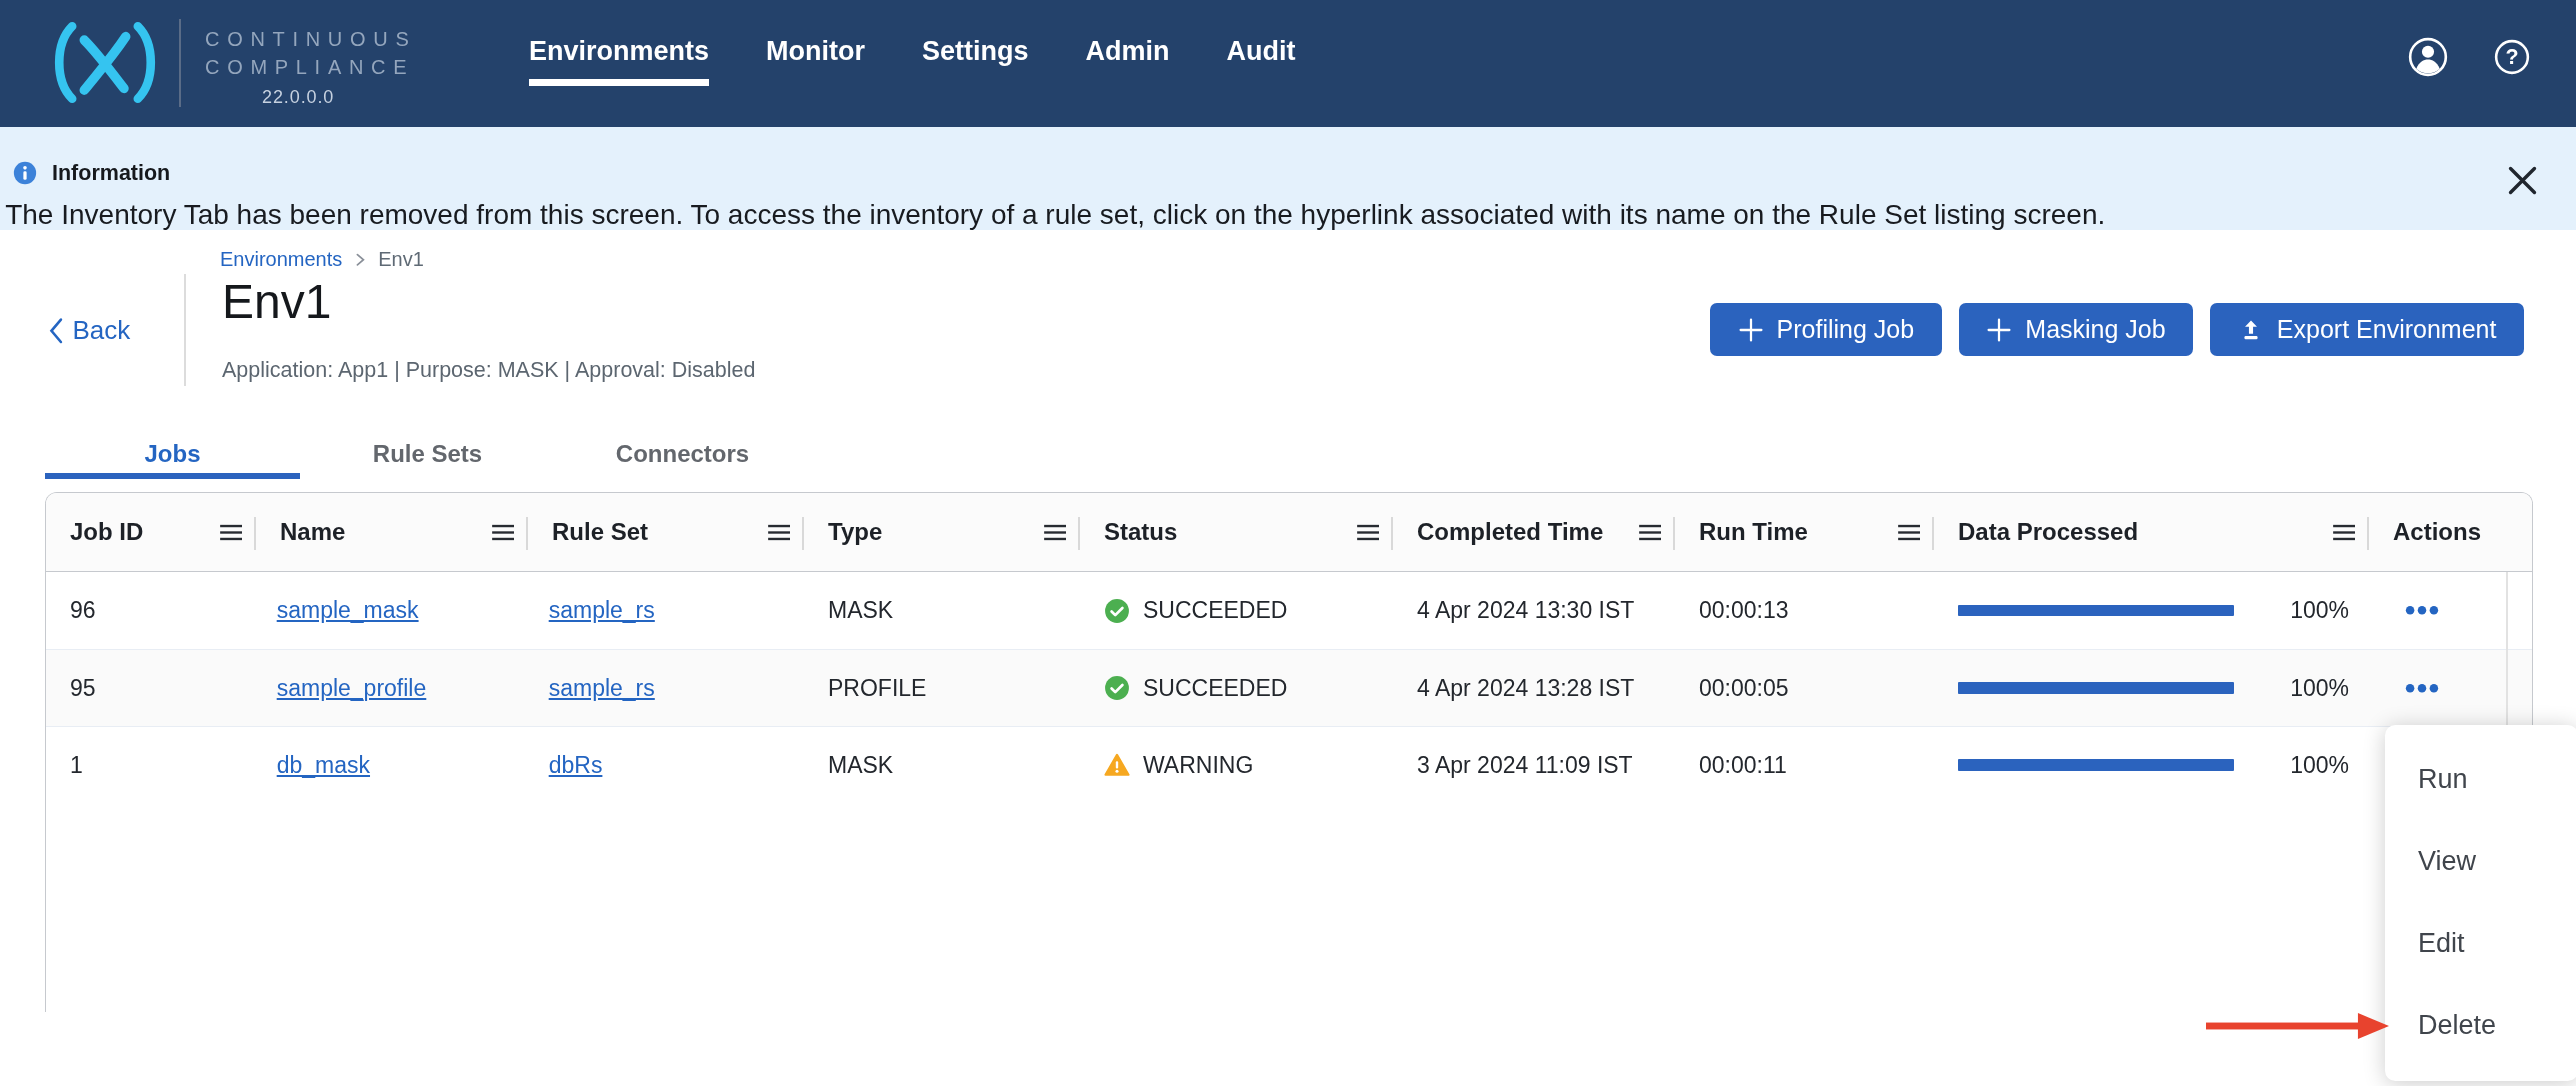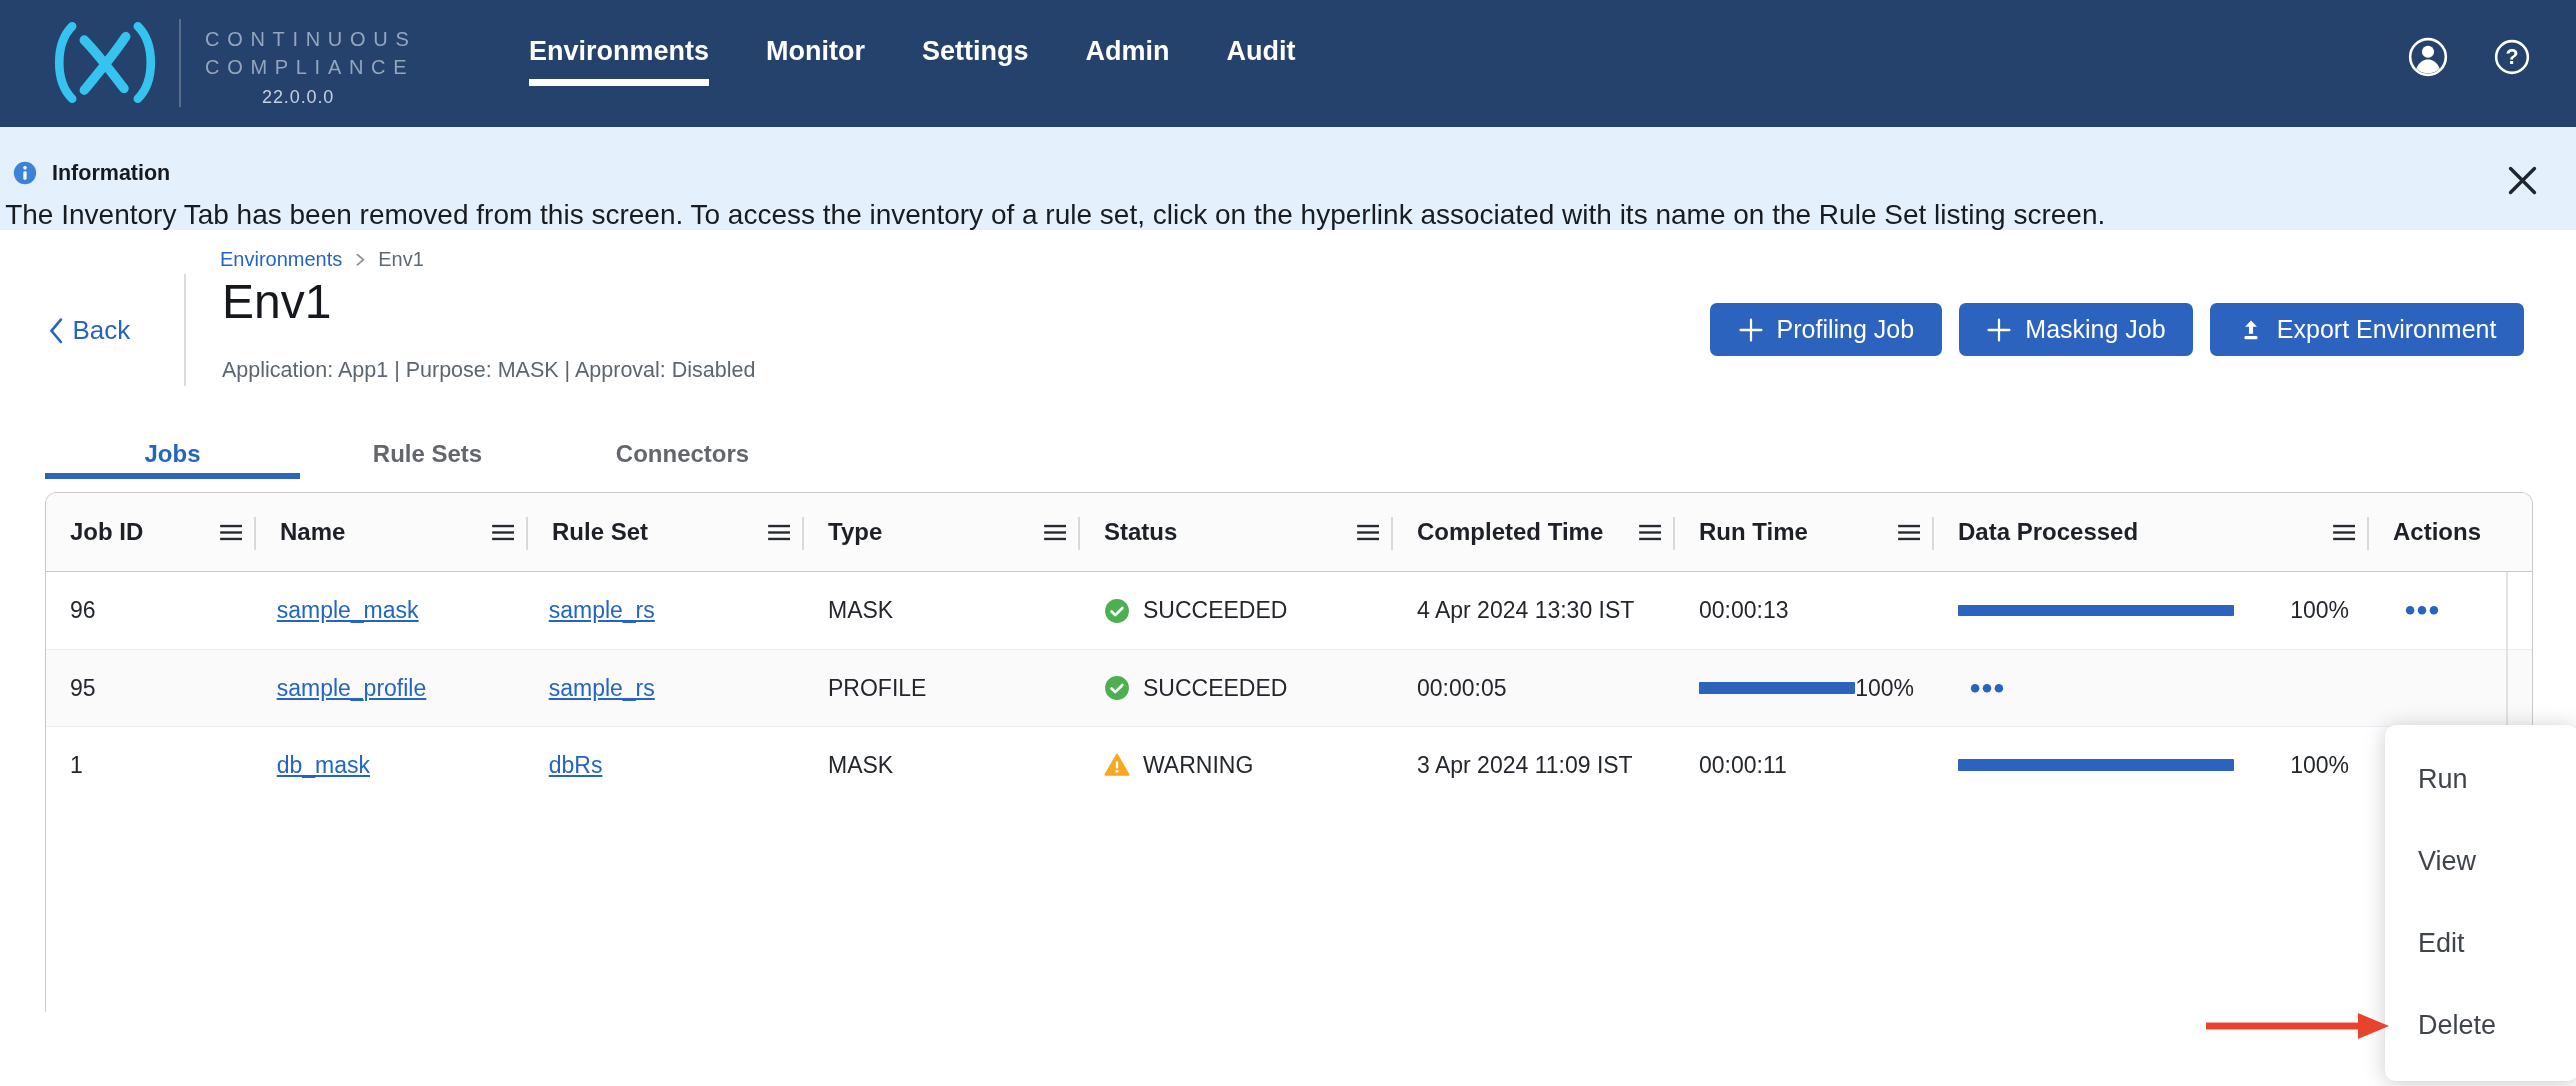--- a/index.html
+++ b/index.html
@@ -318,20 +318,21 @@
         <div class="td">
           <span class="sicon success">
             <svg class="ic-success" width="26" height="26" viewBox="0 0 24 24">
               <circle cx="12" cy="12" r="11" fill="#4caf50"></circle>
               <path d="M7 12.4 L10.4 15.8 L17 9.2" stroke="#fff" stroke-width="2.5" fill="none" stroke-linecap="round" stroke-linejoin="round"></path>
             </svg>
 
           </span>
           <span>SUCCEEDED</span>
         </div>
+        <div class="td">4 Apr 2024 13:28 IST</div>
         <div class="td">00:00:05</div>
         <div class="td td-dp">
           <span class="pbar"></span>
           <span class="pct">100%</span>
         </div>
         <div class="td td-actions">
           <svg class="dots" width="34" height="10.3" viewBox="0 0 40 12">
             <circle cx="6" cy="6" r="5" fill="#2465c2"></circle>
             <circle cx="20" cy="6" r="5" fill="#2465c2"></circle>
             <circle cx="34" cy="6" r="5" fill="#2465c2"></circle>

